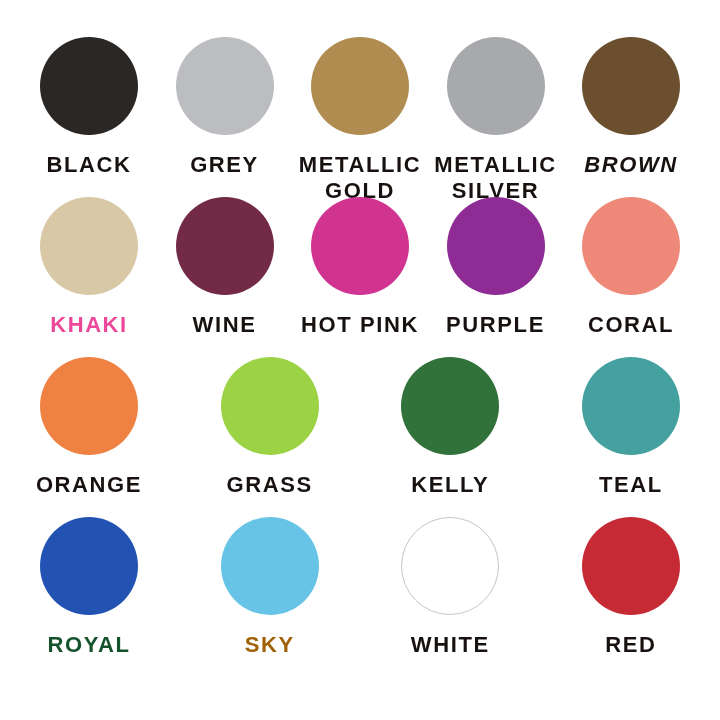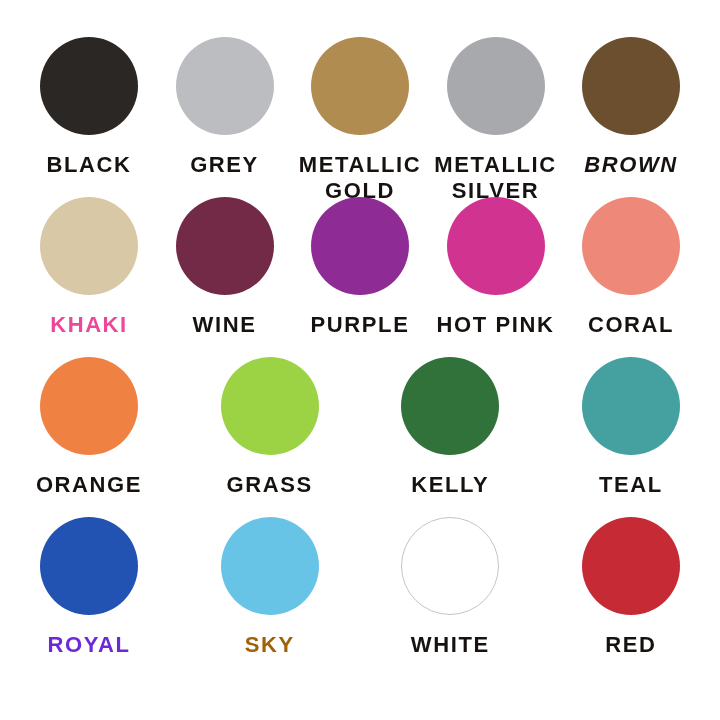--- a/index.html
+++ b/index.html
@@ -115,29 +115,29 @@
       <div class="swatch-label" style="color: #ec4899;">KHAKI</div>
     </div>
     <div class="swatch-cell">
       <div class="swatch-dot-wrap">
         <div class="swatch-dot" style="background: rgb(114, 42, 71);"></div>
       </div>
       <div class="swatch-label" style="color: rgb(23, 18, 15);">WINE</div>
     </div>
     <div class="swatch-cell">
       <div class="swatch-dot-wrap">
+        <div class="swatch-dot" style="background: rgb(209, 51, 145);"></div>
+      </div>
+      <div class="swatch-label" style="color: rgb(23, 18, 15);">HOT PINK</div>
+    </div>
+    <div class="swatch-cell">
+      <div class="swatch-dot-wrap">
         <div class="swatch-dot" style="background: rgb(142, 43, 148);"></div>
       </div>
       <div class="swatch-label" style="color: rgb(23, 18, 15);">PURPLE</div>
-    </div>
-    <div class="swatch-cell">
-      <div class="swatch-dot-wrap">
-        <div class="swatch-dot" style="background: rgb(209, 51, 145);"></div>
-      </div>
-      <div class="swatch-label" style="color: rgb(23, 18, 15);">HOT PINK</div>
     </div>
     <div class="swatch-cell">
       <div class="swatch-dot-wrap">
         <div class="swatch-dot" style="background: rgb(238, 136, 120);"></div>
       </div>
       <div class="swatch-label" style="color: rgb(23, 18, 15);">CORAL</div>
     </div>
   </div>
 
   <div class="swatch-row">
@@ -165,21 +165,21 @@
       </div>
       <div class="swatch-label" style="color: rgb(23, 18, 15);">TEAL</div>
     </div>
   </div>
 
   <div class="swatch-row">
     <div class="swatch-cell">
       <div class="swatch-dot-wrap">
         <div class="swatch-dot" style="background: rgb(35, 83, 178);"></div>
       </div>
-      <div class="swatch-label" style="color: #6d28d9;">ROYAL</div>
+      <div class="swatch-label" style="color: #14532d;">ROYAL</div>
     </div>
     <div class="swatch-cell">
       <div class="swatch-dot-wrap">
         <div class="swatch-dot" style="background: rgb(104, 196, 230);"></div>
       </div>
       <div class="swatch-label" style="color: #a16207;">SKY</div>
     </div>
     <div class="swatch-cell">
       <div class="swatch-dot-wrap">
         <div class="swatch-dot" style="background: rgb(255, 255, 255); border: 1px solid rgb(196, 196, 196);"></div>

